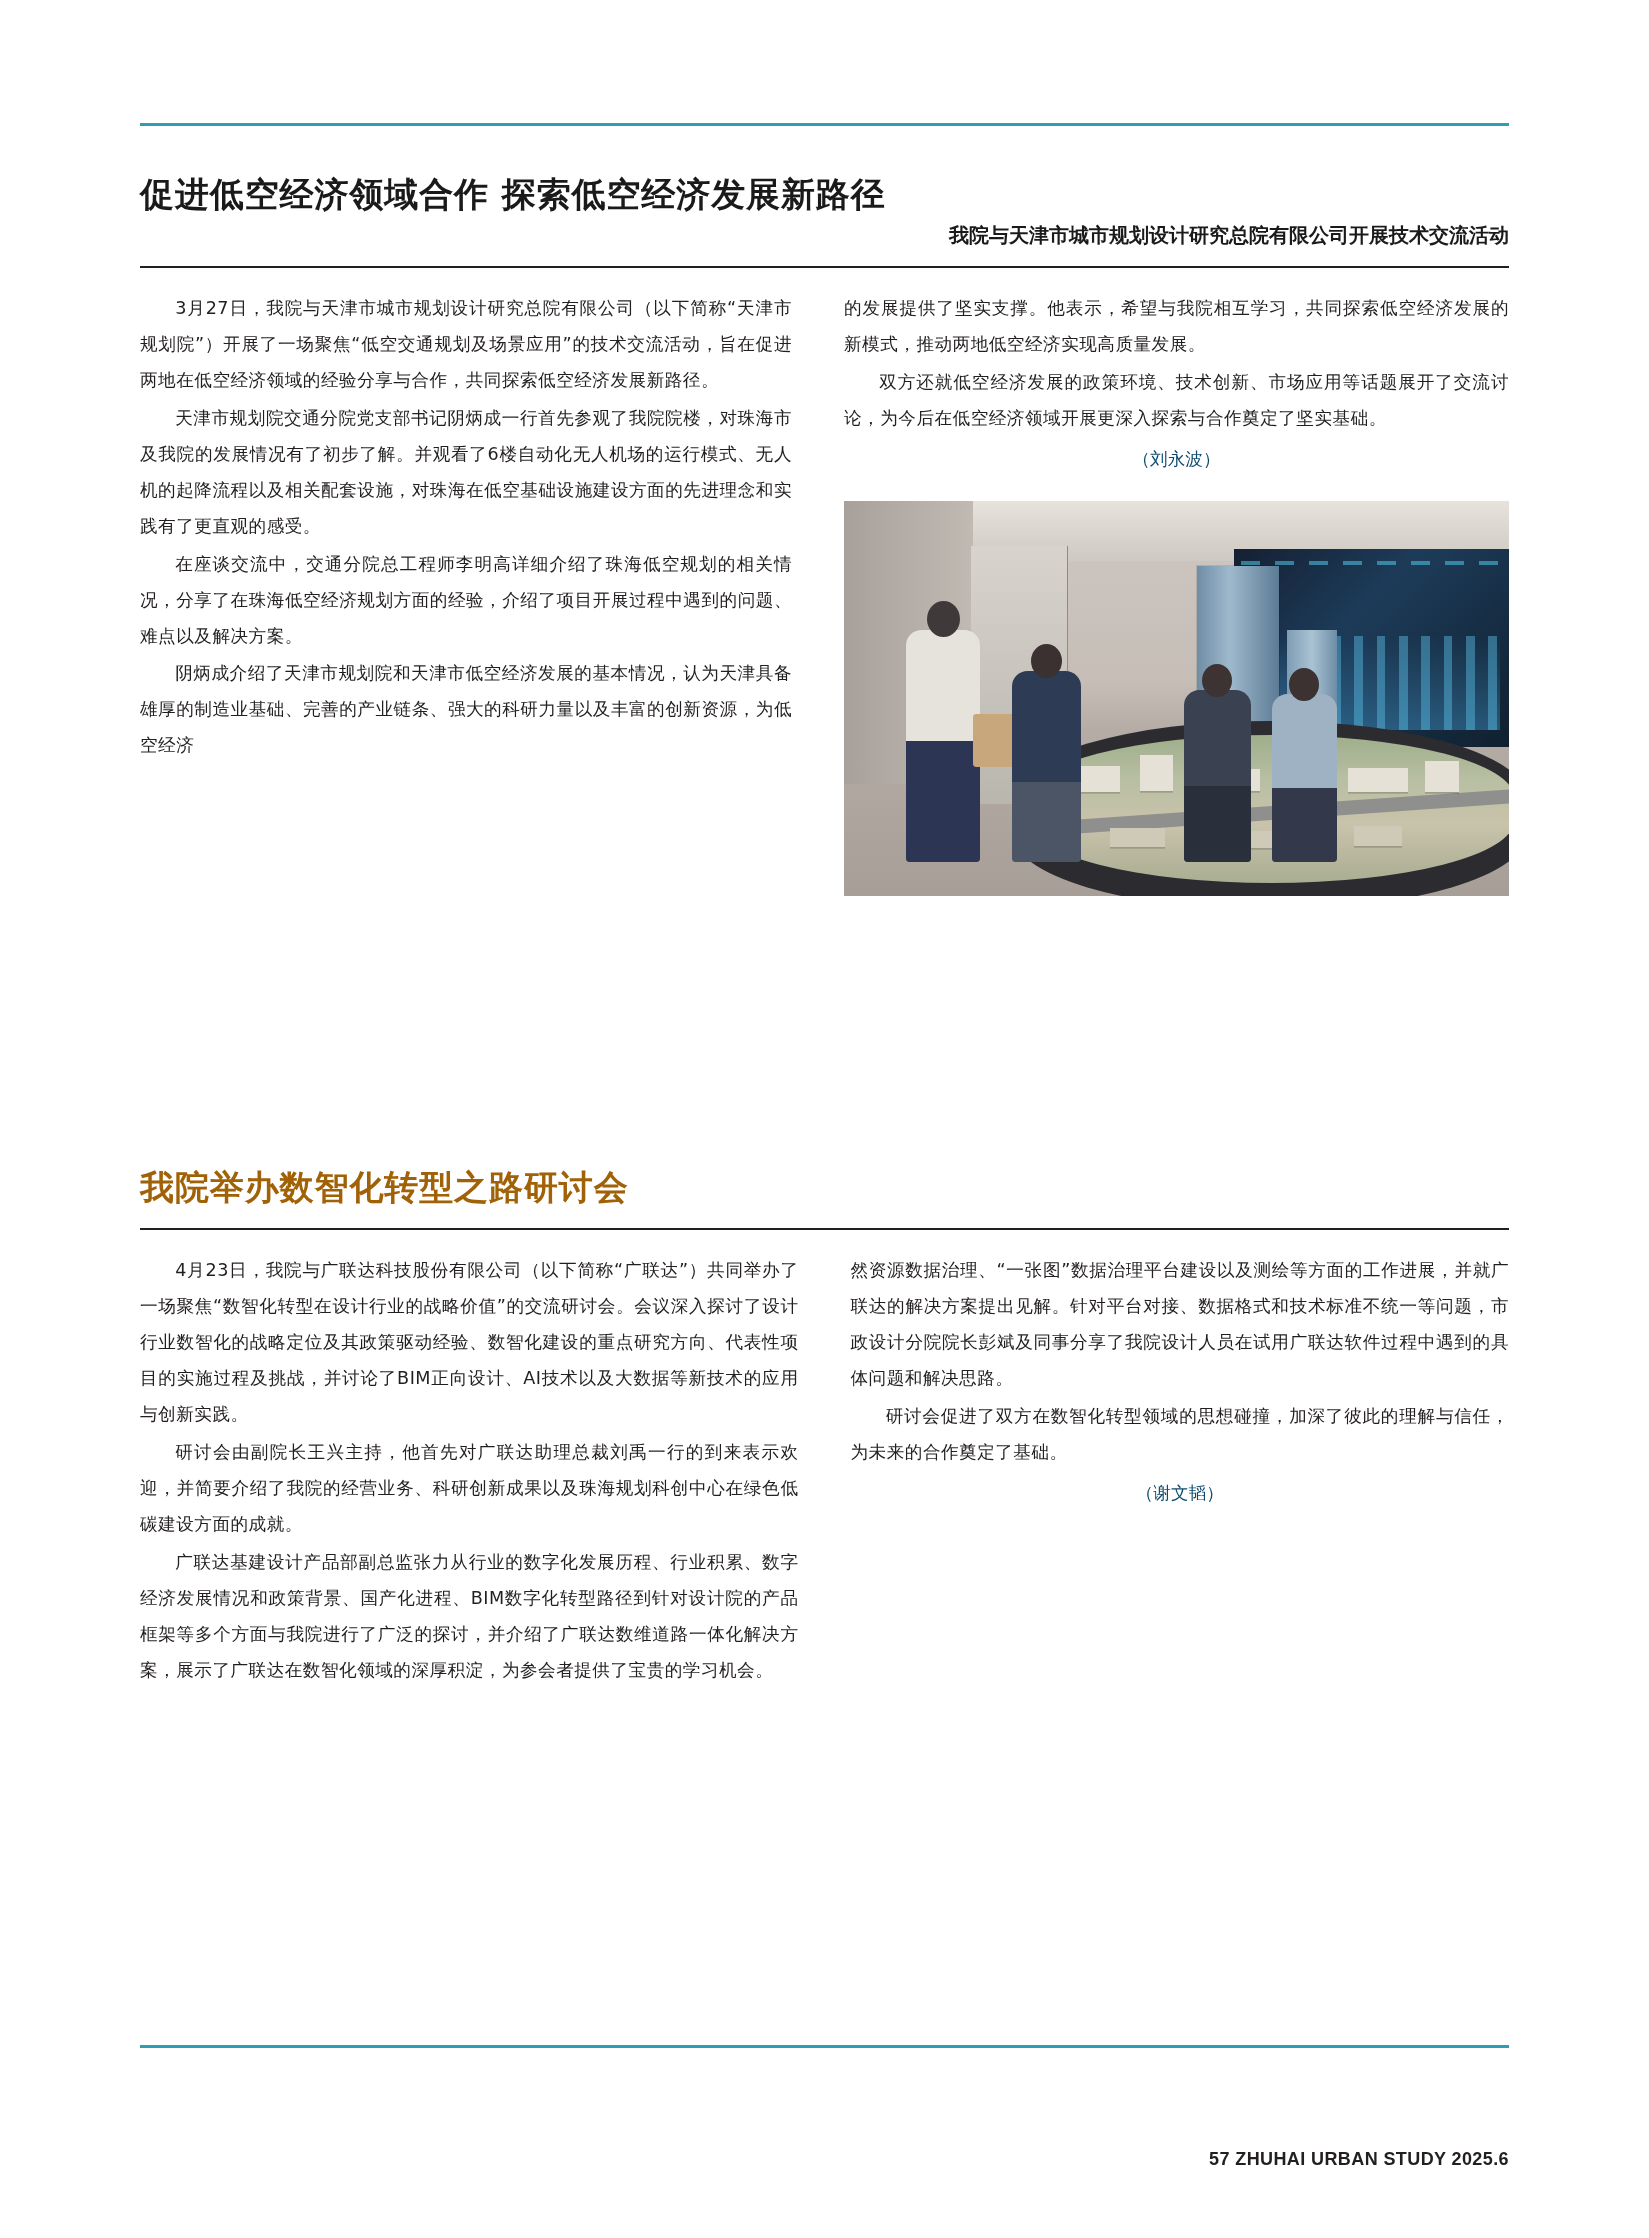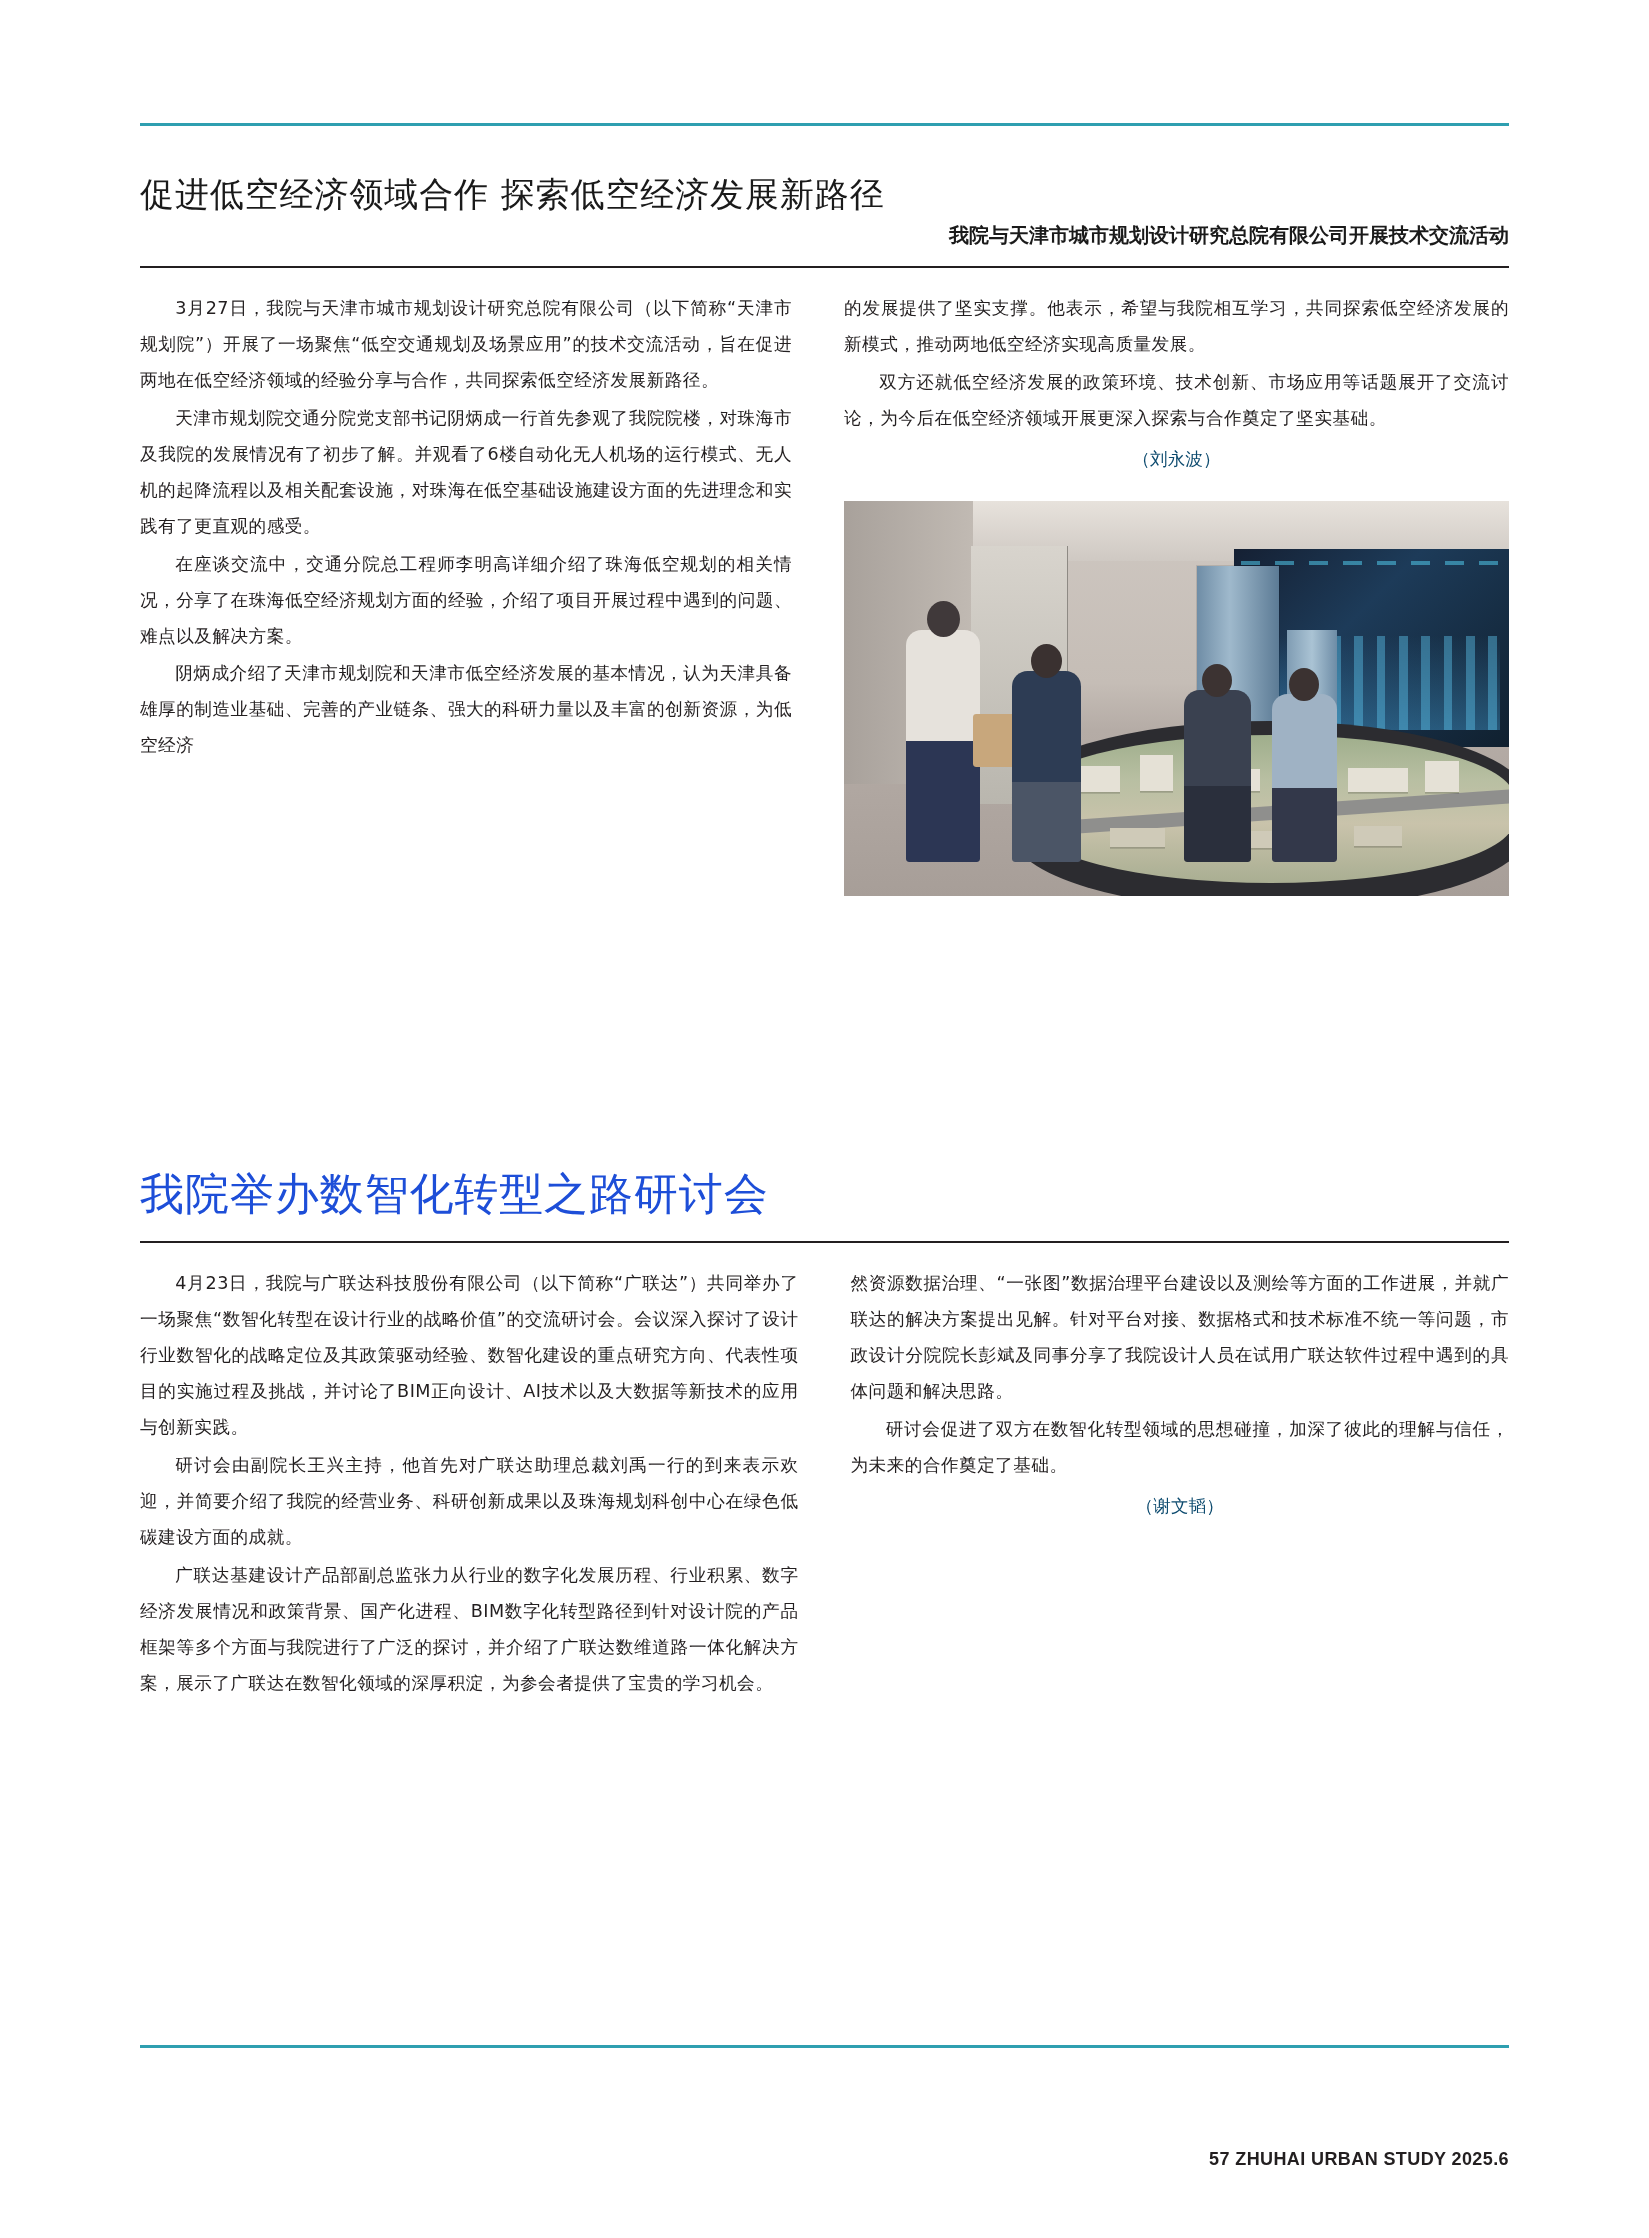--- a/index.html
+++ b/index.html
@@ -41,21 +41,21 @@
 
   
   .article1 {
     position: absolute;
     left: 140px;
     top: 172px;
     width: 1369px;
   }
   .a1-title {
     font-size: 34px;
-    font-weight: normal;
+    font-weight: bold;
     letter-spacing: 0.9px;
     color: #1a1a1a;
     line-height: 1.3;
     margin: 0 0 5.2px 0;
     font-family: "DejaVu Sans", "Liberation Sans", sans-serif;
   }
   .a1-subtitle {
     font-size: 20px;
     font-weight: bold;
     color: #1a1a1a;
@@ -207,24 +207,24 @@
   }
 
   
   .article2 {
     position: absolute;
     left: 140px;
     top: 1165px;
     width: 1369px;
   }
   .a2-title {
-    font-size: 44px;
-    font-weight: normal;
+    font-size: 34px;
+    font-weight: bold;
     letter-spacing: 0.9px;
-    color: #1d4ed8;
+    color: #a16207;
     line-height: 1.3;
     margin: 0 0 19px 0;
     font-family: "DejaVu Sans", "Liberation Sans", sans-serif;
   }
 
   
   .footer {
     position: absolute;
     right: 140px;
     top: 2149px;

